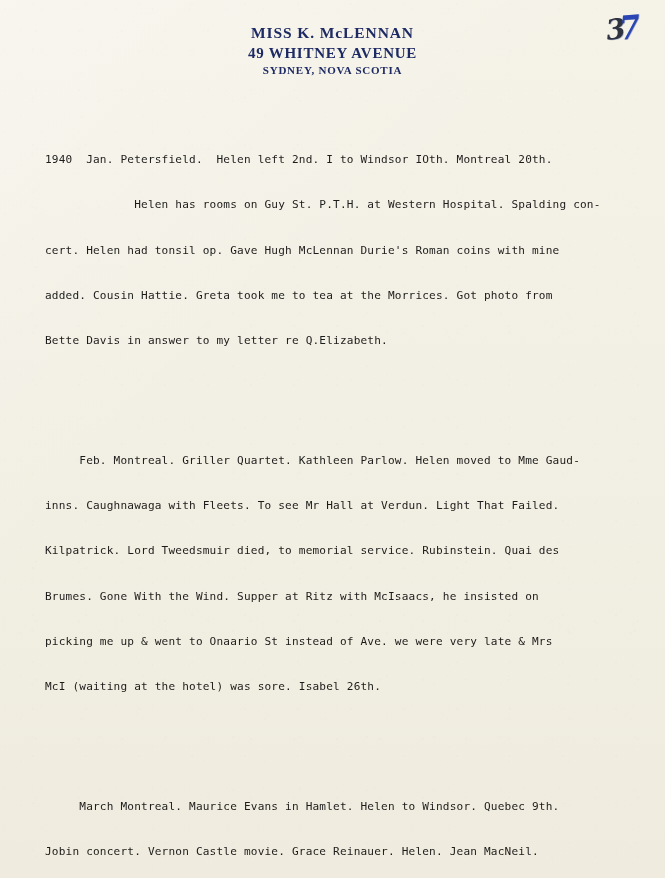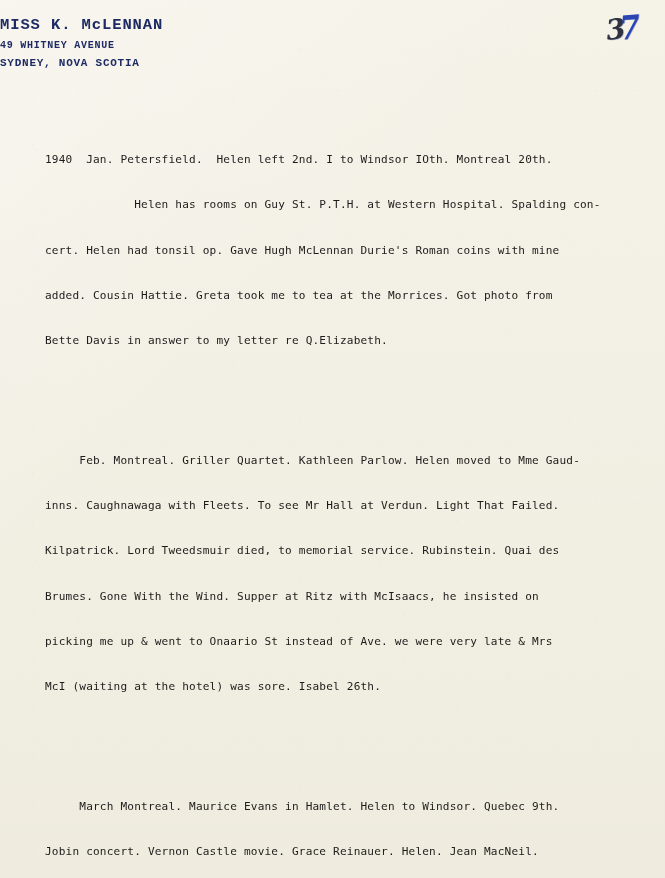--- a/index.html
+++ b/index.html
@@ -35,35 +35,36 @@
       radial-gradient(circle at 62% 8%, rgba(160,150,120,0.05) 0 1px, transparent 1px),
       radial-gradient(circle at 34% 71%, rgba(160,150,120,0.05) 0 1px, transparent 1px),
       radial-gradient(circle at 84% 53%, rgba(160,150,120,0.05) 0 1px, transparent 1px),
       radial-gradient(circle at 48% 91%, rgba(160,150,120,0.04) 0 1px, transparent 1px);
     background-size: 37px 41px, 53px 47px, 61px 43px, 43px 59px, 67px 53px;
   }
 
   
   #letterhead {
     position: absolute;
-    top: 16px;
+    top: 23px;
     left: 0;
     width: 665px;
+    text-align: center;
     color: #1e2a63;
-    font-family: Liberation Mono, monospace;
+    font-family: Liberation Serif, serif;
   }
   #lh-name {
     font-size: 15.5px;
     letter-spacing: 0.9px;
     font-weight: 700;
     line-height: 19px;
     white-space: pre;
   }
   #lh-street {
-    font-size: 10px;
+    font-size: 15px;
     letter-spacing: 0.75px;
     font-weight: 700;
     line-height: 16px;
     margin-top: 3px;
   }
   #lh-city {
     font-size: 11px;
     letter-spacing: 0.75px;
     font-weight: 700;
     line-height: 16px;

